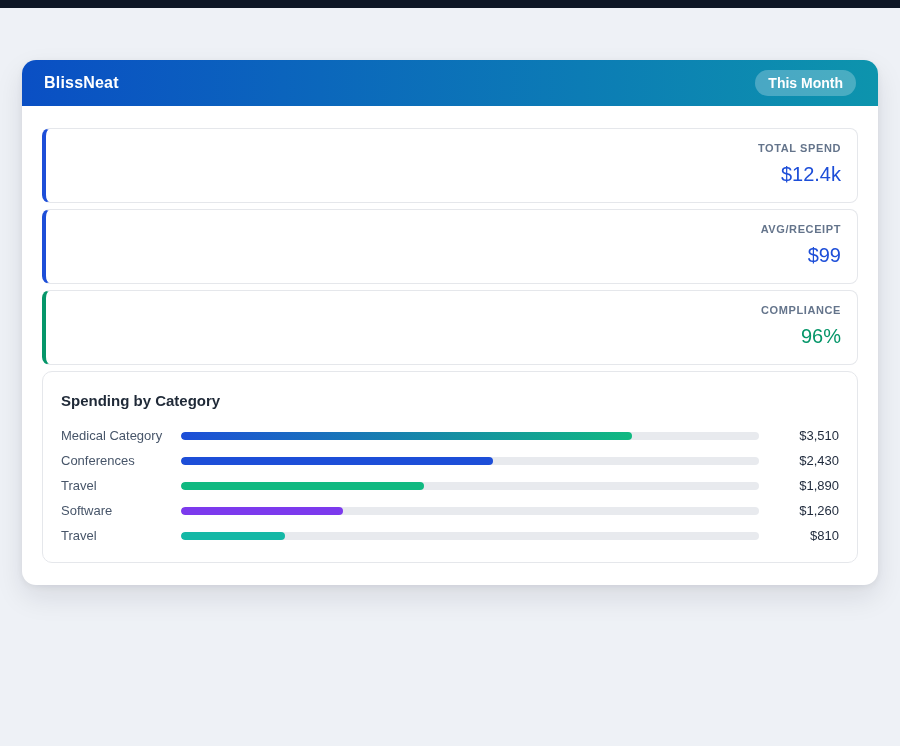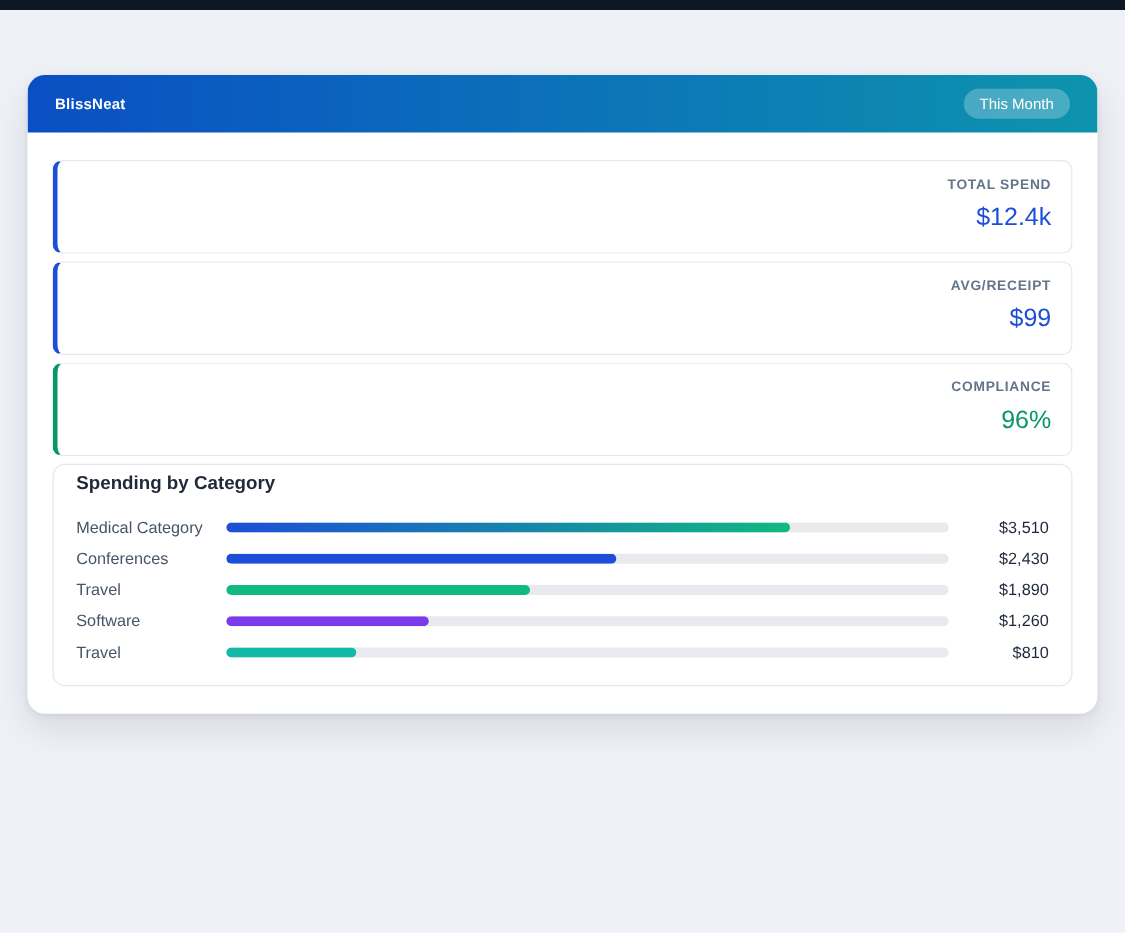--- a/index.html
+++ b/index.html
@@ -27,29 +27,29 @@
   }
   .card-header {
     height: 46px;
     display: flex;
     align-items: center;
     justify-content: space-between;
     padding: 0 22px;
   }
   .app-name {
     color: #ffffff;
-    font-size: 12px;
+    font-size: 16px;
     font-weight: 700;
     letter-spacing: 0.2px;
   }
   .badge {
     background: rgba(255, 255, 255, 0.25);
     color: #ffffff;
-    font-size: 12px;
-    font-weight: 400;
+    font-size: 14px;
+    font-weight: 700;
     padding: 5px 13px;
     border-radius: 999px;
     cursor: pointer;
   }
   .card-body {
     padding: 22px 20px 22px 20px;
   }
   .stat-card {
     background: #ffffff;
     border: 1px solid #e5e7eb;
@@ -74,21 +74,21 @@
     line-height: 30px;
   }
   .stat-sub {
     font-size: 11px;
     color: #94a3b8;
     margin-top: 3px;
   }
   .category-card {
     border: 1px solid #e5e7eb;
     border-radius: 10px;
-    padding: 6px 18px 14px 18px;
+    padding: 20px 18px 14px 18px;
   }
   .section-title {
     font-size: 15px;
     font-weight: 700;
     color: #1f2937;
     margin-bottom: 14px;
   }
   .cat-row {
     display: flex;
     align-items: center;

